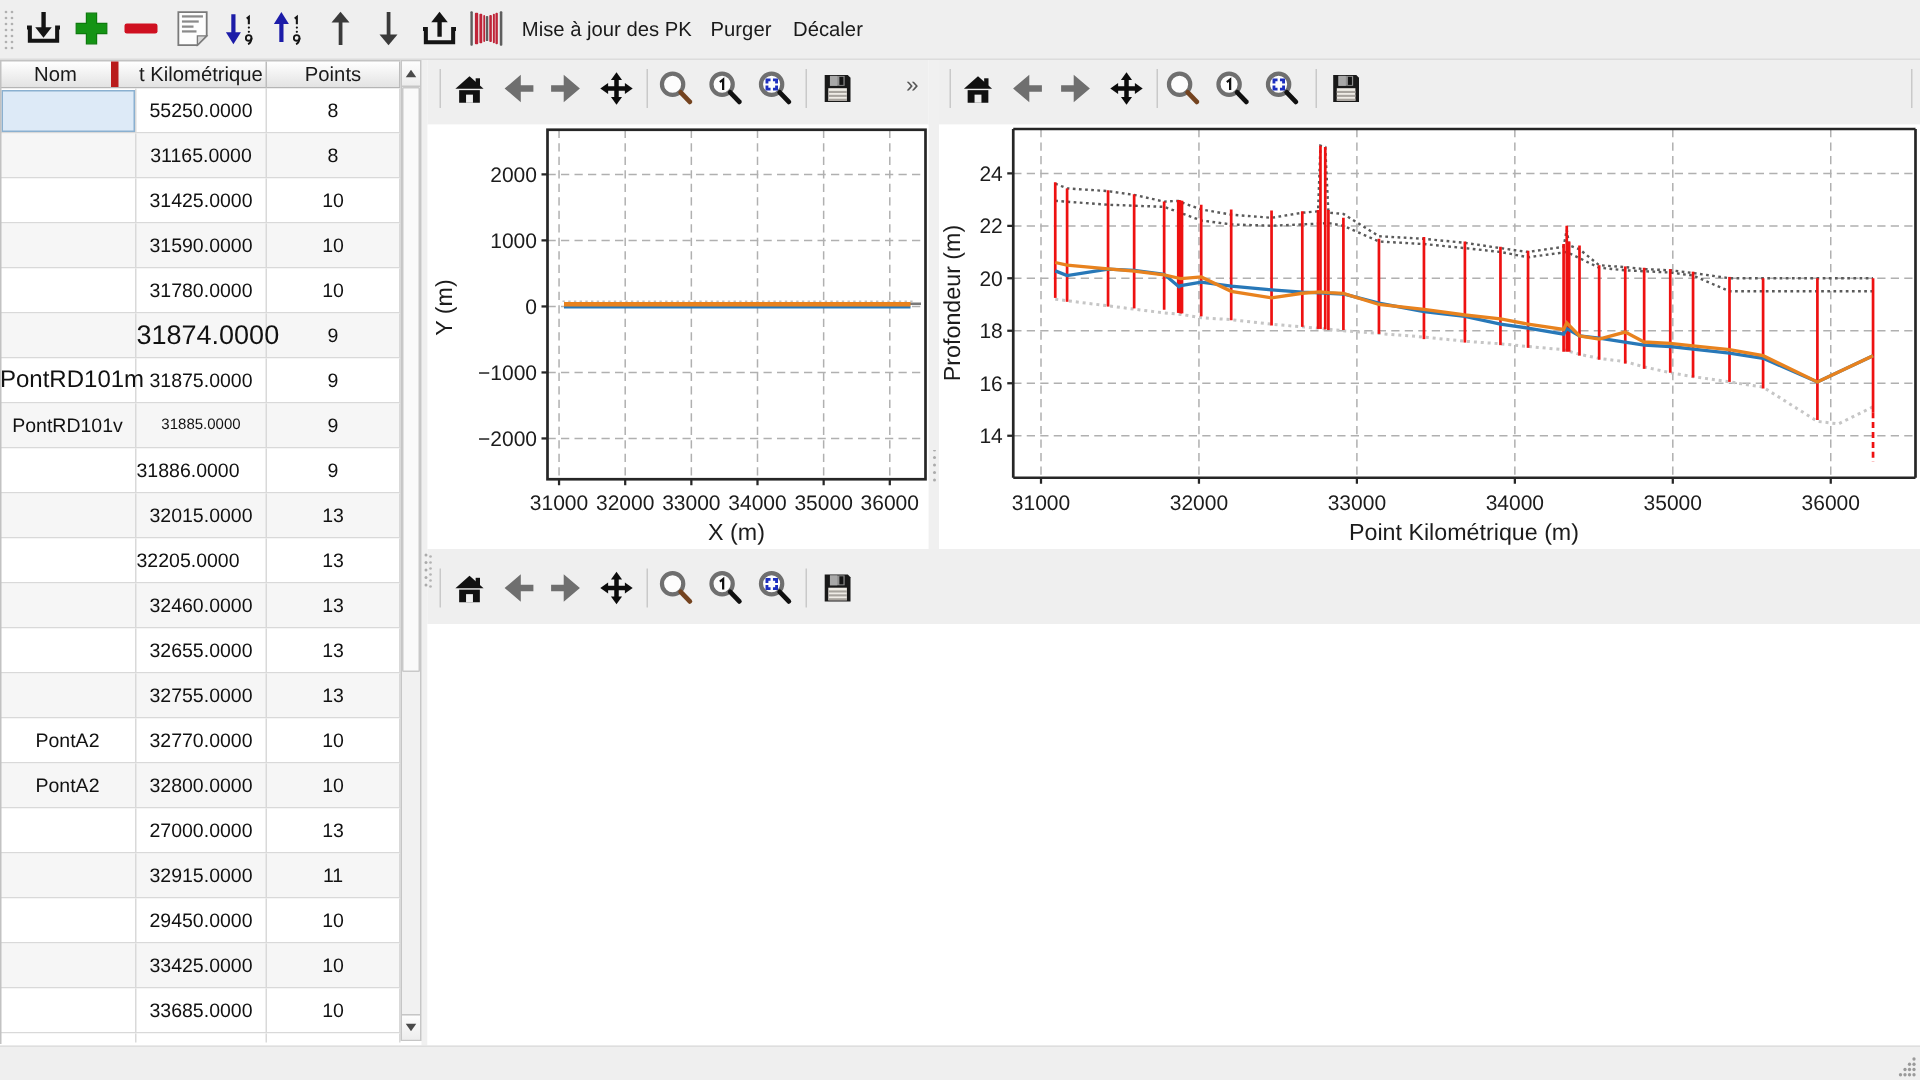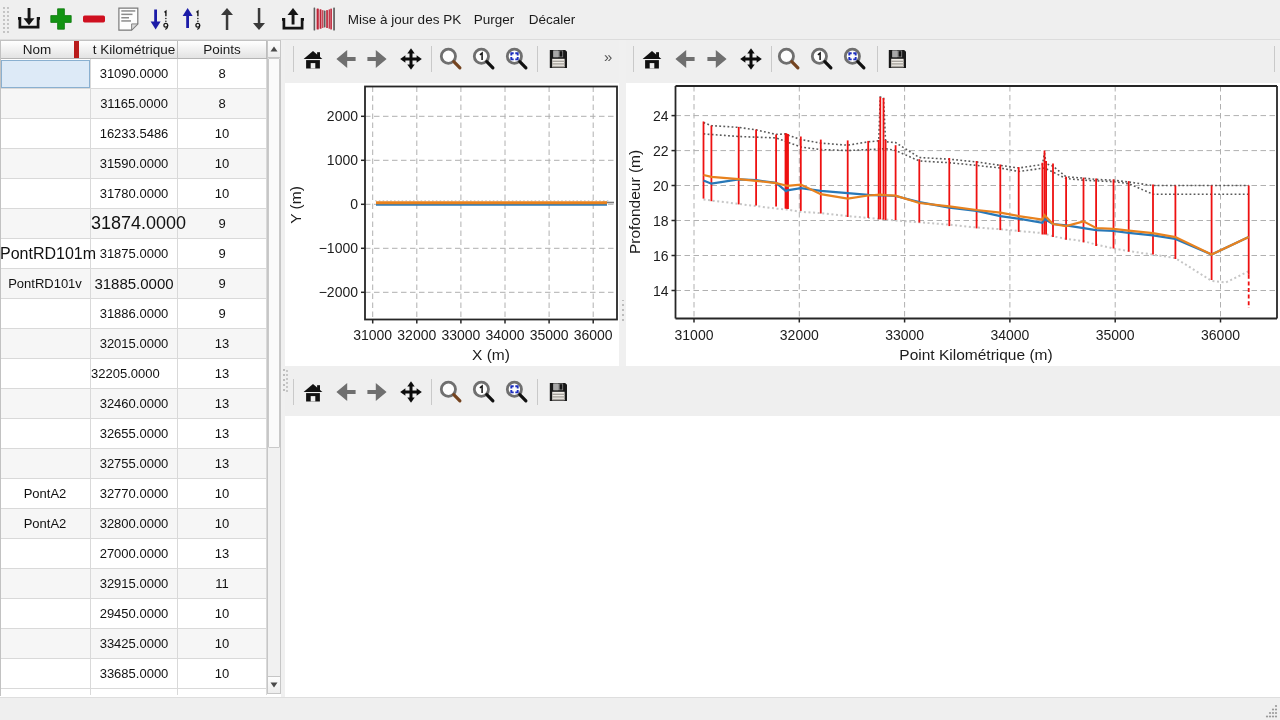--- a/index.html
+++ b/index.html
@@ -397,53 +397,53 @@
     <text x="594.5" y="257" font-size="14" fill="#1c1c1c" text-anchor="middle" font-family="Liberation Sans">36000</text>
     <text x="350" y="277" font-size="15.5" fill="#1c1c1c" text-anchor="middle" font-family="Liberation Sans">Point Kilométrique (m)</text>
     <text x="14" y="119" font-size="15.5" fill="#1c1c1c" text-anchor="middle" font-family="Liberation Sans" transform="rotate(-90 14 119)">Profondeur (m)</text>
   </svg>
 <div style="position:absolute;left:0;top:40px;width:267px;height:19px;background:linear-gradient(#ffffff,#e3e3e3);border-top:1px solid #c2c2c2;border-bottom:1px solid #b5b5b5;box-sizing:border-box"></div>
 <div style="position:absolute;left:0px;top:41px;width:79px;height:17px;font-size:13.5px;color:#1a1a1a;text-align:center;line-height:17px;overflow:hidden;border-right:5px solid #b91c1c;box-sizing:border-box">Nom</div>
 <div style="position:absolute;left:91px;top:41px;width:87px;height:25px;font-size:13.5px;color:#1a1a1a;text-align:center;line-height:17px;overflow:hidden;border-right:1px solid #bdbdbd;box-sizing:border-box">t Kilométrique</div>
 <div style="position:absolute;left:178px;top:41px;width:89px;height:17px;font-size:13.5px;color:#1a1a1a;text-align:center;line-height:17px;overflow:hidden;border-right:1px solid #bdbdbd;box-sizing:border-box">Points</div>
 <div style="position:absolute;left:0;top:59px;width:267px;height:30px;background:#ffffff;border-bottom:1px solid #d9d9d9;box-sizing:border-box"></div>
 <div style="position:absolute;left:0px;top:59px;width:91px;height:30px;font-size:13px;color:#111;text-align:center;line-height:29px;border-right:1px solid #d9d9d9;box-sizing:border-box"></div>
-<div style="position:absolute;left:91px;top:59px;width:87px;height:30px;font-size:13px;color:#111;text-align:center;line-height:29px;border-right:1px solid #d9d9d9;box-sizing:border-box">31090.0000</div>
+<div style="position:absolute;left:91px;top:59px;width:87px;height:30px;font-size:13px;color:#111;text-align:center;line-height:29px;border-right:1px solid #d9d9d9;box-sizing:border-box">55250.0000</div>
 <div style="position:absolute;left:178px;top:59px;width:89px;height:30px;font-size:13px;color:#111;text-align:center;line-height:29px;border-right:1px solid #d9d9d9;box-sizing:border-box">8</div>
 <div style="position:absolute;left:0;top:89px;width:267px;height:30px;background:#f6f6f6;border-bottom:1px solid #d9d9d9;box-sizing:border-box"></div>
 <div style="position:absolute;left:0px;top:89px;width:91px;height:30px;font-size:13px;color:#111;text-align:center;line-height:29px;border-right:1px solid #d9d9d9;box-sizing:border-box"></div>
 <div style="position:absolute;left:91px;top:89px;width:87px;height:30px;font-size:13px;color:#111;text-align:center;line-height:29px;border-right:1px solid #d9d9d9;box-sizing:border-box">31165.0000</div>
 <div style="position:absolute;left:178px;top:89px;width:89px;height:30px;font-size:13px;color:#111;text-align:center;line-height:29px;border-right:1px solid #d9d9d9;box-sizing:border-box">8</div>
 <div style="position:absolute;left:0;top:119px;width:267px;height:30px;background:#ffffff;border-bottom:1px solid #d9d9d9;box-sizing:border-box"></div>
 <div style="position:absolute;left:0px;top:119px;width:91px;height:30px;font-size:13px;color:#111;text-align:center;line-height:29px;border-right:1px solid #d9d9d9;box-sizing:border-box"></div>
-<div style="position:absolute;left:91px;top:119px;width:87px;height:30px;font-size:13px;color:#111;text-align:center;line-height:29px;border-right:1px solid #d9d9d9;box-sizing:border-box">16233.5486</div>
+<div style="position:absolute;left:91px;top:119px;width:87px;height:30px;font-size:13px;color:#111;text-align:center;line-height:29px;border-right:1px solid #d9d9d9;box-sizing:border-box">31425.0000</div>
 <div style="position:absolute;left:178px;top:119px;width:89px;height:30px;font-size:13px;color:#111;text-align:center;line-height:29px;border-right:1px solid #d9d9d9;box-sizing:border-box">10</div>
 <div style="position:absolute;left:0;top:149px;width:267px;height:30px;background:#f6f6f6;border-bottom:1px solid #d9d9d9;box-sizing:border-box"></div>
 <div style="position:absolute;left:0px;top:149px;width:91px;height:30px;font-size:13px;color:#111;text-align:center;line-height:29px;border-right:1px solid #d9d9d9;box-sizing:border-box"></div>
 <div style="position:absolute;left:91px;top:149px;width:87px;height:30px;font-size:13px;color:#111;text-align:center;line-height:29px;border-right:1px solid #d9d9d9;box-sizing:border-box">31590.0000</div>
 <div style="position:absolute;left:178px;top:149px;width:89px;height:30px;font-size:13px;color:#111;text-align:center;line-height:29px;border-right:1px solid #d9d9d9;box-sizing:border-box">10</div>
 <div style="position:absolute;left:0;top:179px;width:267px;height:30px;background:#ffffff;border-bottom:1px solid #d9d9d9;box-sizing:border-box"></div>
 <div style="position:absolute;left:0px;top:179px;width:91px;height:30px;font-size:13px;color:#111;text-align:center;line-height:29px;border-right:1px solid #d9d9d9;box-sizing:border-box"></div>
 <div style="position:absolute;left:91px;top:179px;width:87px;height:30px;font-size:13px;color:#111;text-align:center;line-height:29px;border-right:1px solid #d9d9d9;box-sizing:border-box">31780.0000</div>
 <div style="position:absolute;left:178px;top:179px;width:89px;height:30px;font-size:13px;color:#111;text-align:center;line-height:29px;border-right:1px solid #d9d9d9;box-sizing:border-box">10</div>
 <div style="position:absolute;left:0;top:209px;width:267px;height:30px;background:#f6f6f6;border-bottom:1px solid #d9d9d9;box-sizing:border-box"></div>
 <div style="position:absolute;left:0px;top:209px;width:91px;height:30px;font-size:13px;color:#111;text-align:center;line-height:29px;border-right:1px solid #d9d9d9;box-sizing:border-box"></div>
 <div style="position:absolute;left:91px;top:209px;width:87px;height:30px;font-size:18px;color:#111;text-align:center;line-height:29px;border-right:1px solid #d9d9d9;box-sizing:border-box">31874.0000</div>
 <div style="position:absolute;left:178px;top:209px;width:89px;height:30px;font-size:13px;color:#111;text-align:center;line-height:29px;border-right:1px solid #d9d9d9;box-sizing:border-box">9</div>
 <div style="position:absolute;left:0;top:239px;width:267px;height:30px;background:#ffffff;border-bottom:1px solid #d9d9d9;box-sizing:border-box"></div>
 <div style="position:absolute;left:0px;top:239px;width:91px;height:30px;font-size:16px;color:#111;text-align:center;line-height:29px;border-right:1px solid #d9d9d9;box-sizing:border-box">PontRD101m</div>
 <div style="position:absolute;left:91px;top:239px;width:87px;height:30px;font-size:13px;color:#111;text-align:center;line-height:29px;border-right:1px solid #d9d9d9;box-sizing:border-box">31875.0000</div>
 <div style="position:absolute;left:178px;top:239px;width:89px;height:30px;font-size:13px;color:#111;text-align:center;line-height:29px;border-right:1px solid #d9d9d9;box-sizing:border-box">9</div>
 <div style="position:absolute;left:0;top:269px;width:267px;height:30px;background:#f6f6f6;border-bottom:1px solid #d9d9d9;box-sizing:border-box"></div>
 <div style="position:absolute;left:0px;top:269px;width:91px;height:30px;font-size:13px;color:#111;text-align:center;line-height:29px;border-right:1px solid #d9d9d9;box-sizing:border-box">PontRD101v</div>
-<div style="position:absolute;left:91px;top:269px;width:87px;height:30px;font-size:15px;color:#111;text-align:center;line-height:29px;border-right:1px solid #d9d9d9;box-sizing:border-box">31885.0000</div>
+<div style="position:absolute;left:91px;top:269px;width:87px;height:30px;font-size:10px;color:#111;text-align:center;line-height:29px;border-right:1px solid #d9d9d9;box-sizing:border-box">31885.0000</div>
 <div style="position:absolute;left:178px;top:269px;width:89px;height:30px;font-size:13px;color:#111;text-align:center;line-height:29px;border-right:1px solid #d9d9d9;box-sizing:border-box">9</div>
 <div style="position:absolute;left:0;top:299px;width:267px;height:30px;background:#ffffff;border-bottom:1px solid #d9d9d9;box-sizing:border-box"></div>
 <div style="position:absolute;left:0px;top:299px;width:91px;height:30px;font-size:13px;color:#111;text-align:center;line-height:29px;border-right:1px solid #d9d9d9;box-sizing:border-box"></div>
-<div style="position:absolute;left:91px;top:299px;width:87px;height:30px;font-size:13px;color:#111;text-align:center;line-height:29px;border-right:1px solid #d9d9d9;box-sizing:border-box">31886.0000</div>
+<div style="position:absolute;left:91px;top:299px;width:87px;height:30px;font-size:13px;color:#111;text-align:left;line-height:29px;border-right:1px solid #d9d9d9;box-sizing:border-box">31886.0000</div>
 <div style="position:absolute;left:178px;top:299px;width:89px;height:30px;font-size:13px;color:#111;text-align:center;line-height:29px;border-right:1px solid #d9d9d9;box-sizing:border-box">9</div>
 <div style="position:absolute;left:0;top:329px;width:267px;height:30px;background:#f6f6f6;border-bottom:1px solid #d9d9d9;box-sizing:border-box"></div>
 <div style="position:absolute;left:0px;top:329px;width:91px;height:30px;font-size:13px;color:#111;text-align:center;line-height:29px;border-right:1px solid #d9d9d9;box-sizing:border-box"></div>
 <div style="position:absolute;left:91px;top:329px;width:87px;height:30px;font-size:13px;color:#111;text-align:center;line-height:29px;border-right:1px solid #d9d9d9;box-sizing:border-box">32015.0000</div>
 <div style="position:absolute;left:178px;top:329px;width:89px;height:30px;font-size:13px;color:#111;text-align:center;line-height:29px;border-right:1px solid #d9d9d9;box-sizing:border-box">13</div>
 <div style="position:absolute;left:0;top:359px;width:267px;height:30px;background:#ffffff;border-bottom:1px solid #d9d9d9;box-sizing:border-box"></div>
 <div style="position:absolute;left:0px;top:359px;width:91px;height:30px;font-size:13px;color:#111;text-align:center;line-height:29px;border-right:1px solid #d9d9d9;box-sizing:border-box"></div>
 <div style="position:absolute;left:91px;top:359px;width:87px;height:30px;font-size:13px;color:#111;text-align:left;line-height:29px;border-right:1px solid #d9d9d9;box-sizing:border-box">32205.0000</div>
 <div style="position:absolute;left:178px;top:359px;width:89px;height:30px;font-size:13px;color:#111;text-align:center;line-height:29px;border-right:1px solid #d9d9d9;box-sizing:border-box">13</div>
 <div style="position:absolute;left:0;top:389px;width:267px;height:30px;background:#f6f6f6;border-bottom:1px solid #d9d9d9;box-sizing:border-box"></div>

